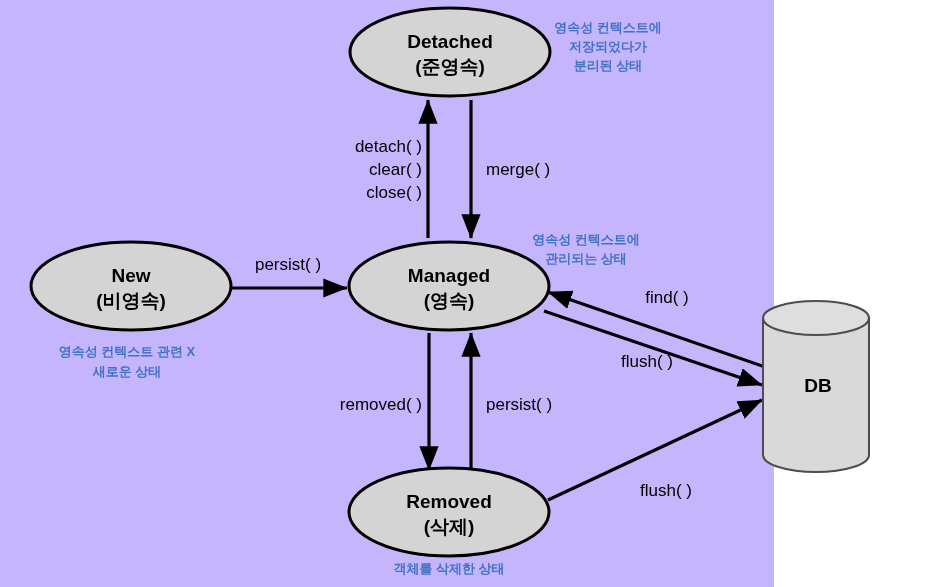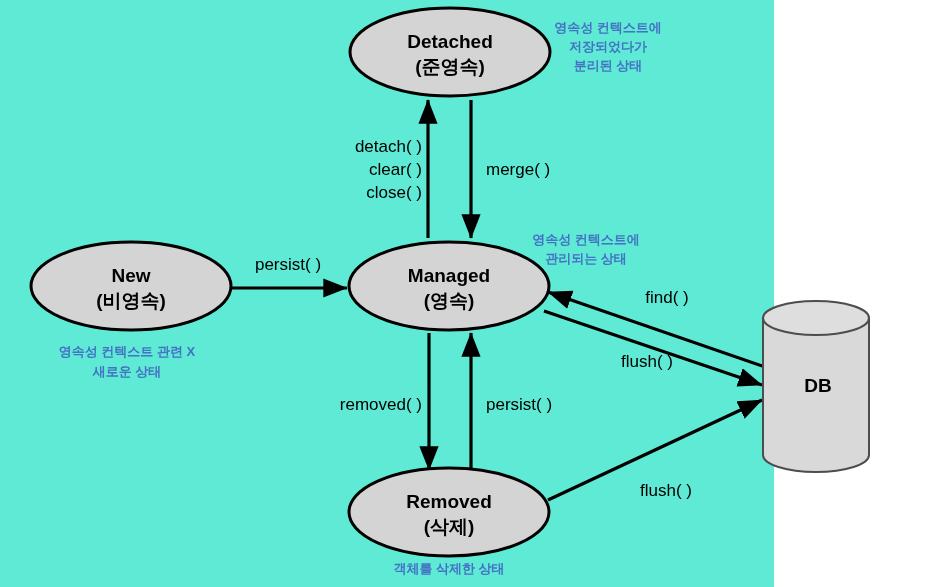--- a/index.html
+++ b/index.html
@@ -10,21 +10,21 @@
   body {
     font-family: "Liberation Sans", sans-serif;
     width: 941px;
     height: 587px;
     overflow: hidden;
   }
   #diagram-root {
     position: relative;
     width: 774px;
     height: 587px;
-    background: #5eead4;
+    background: #c4b5fd;
   }
   svg.diagram {
     position: absolute;
     top: 0;
     left: 0;
     width: 941px;
     height: 587px;
   }
   .node-shape {
     fill: #d4d4d4;

